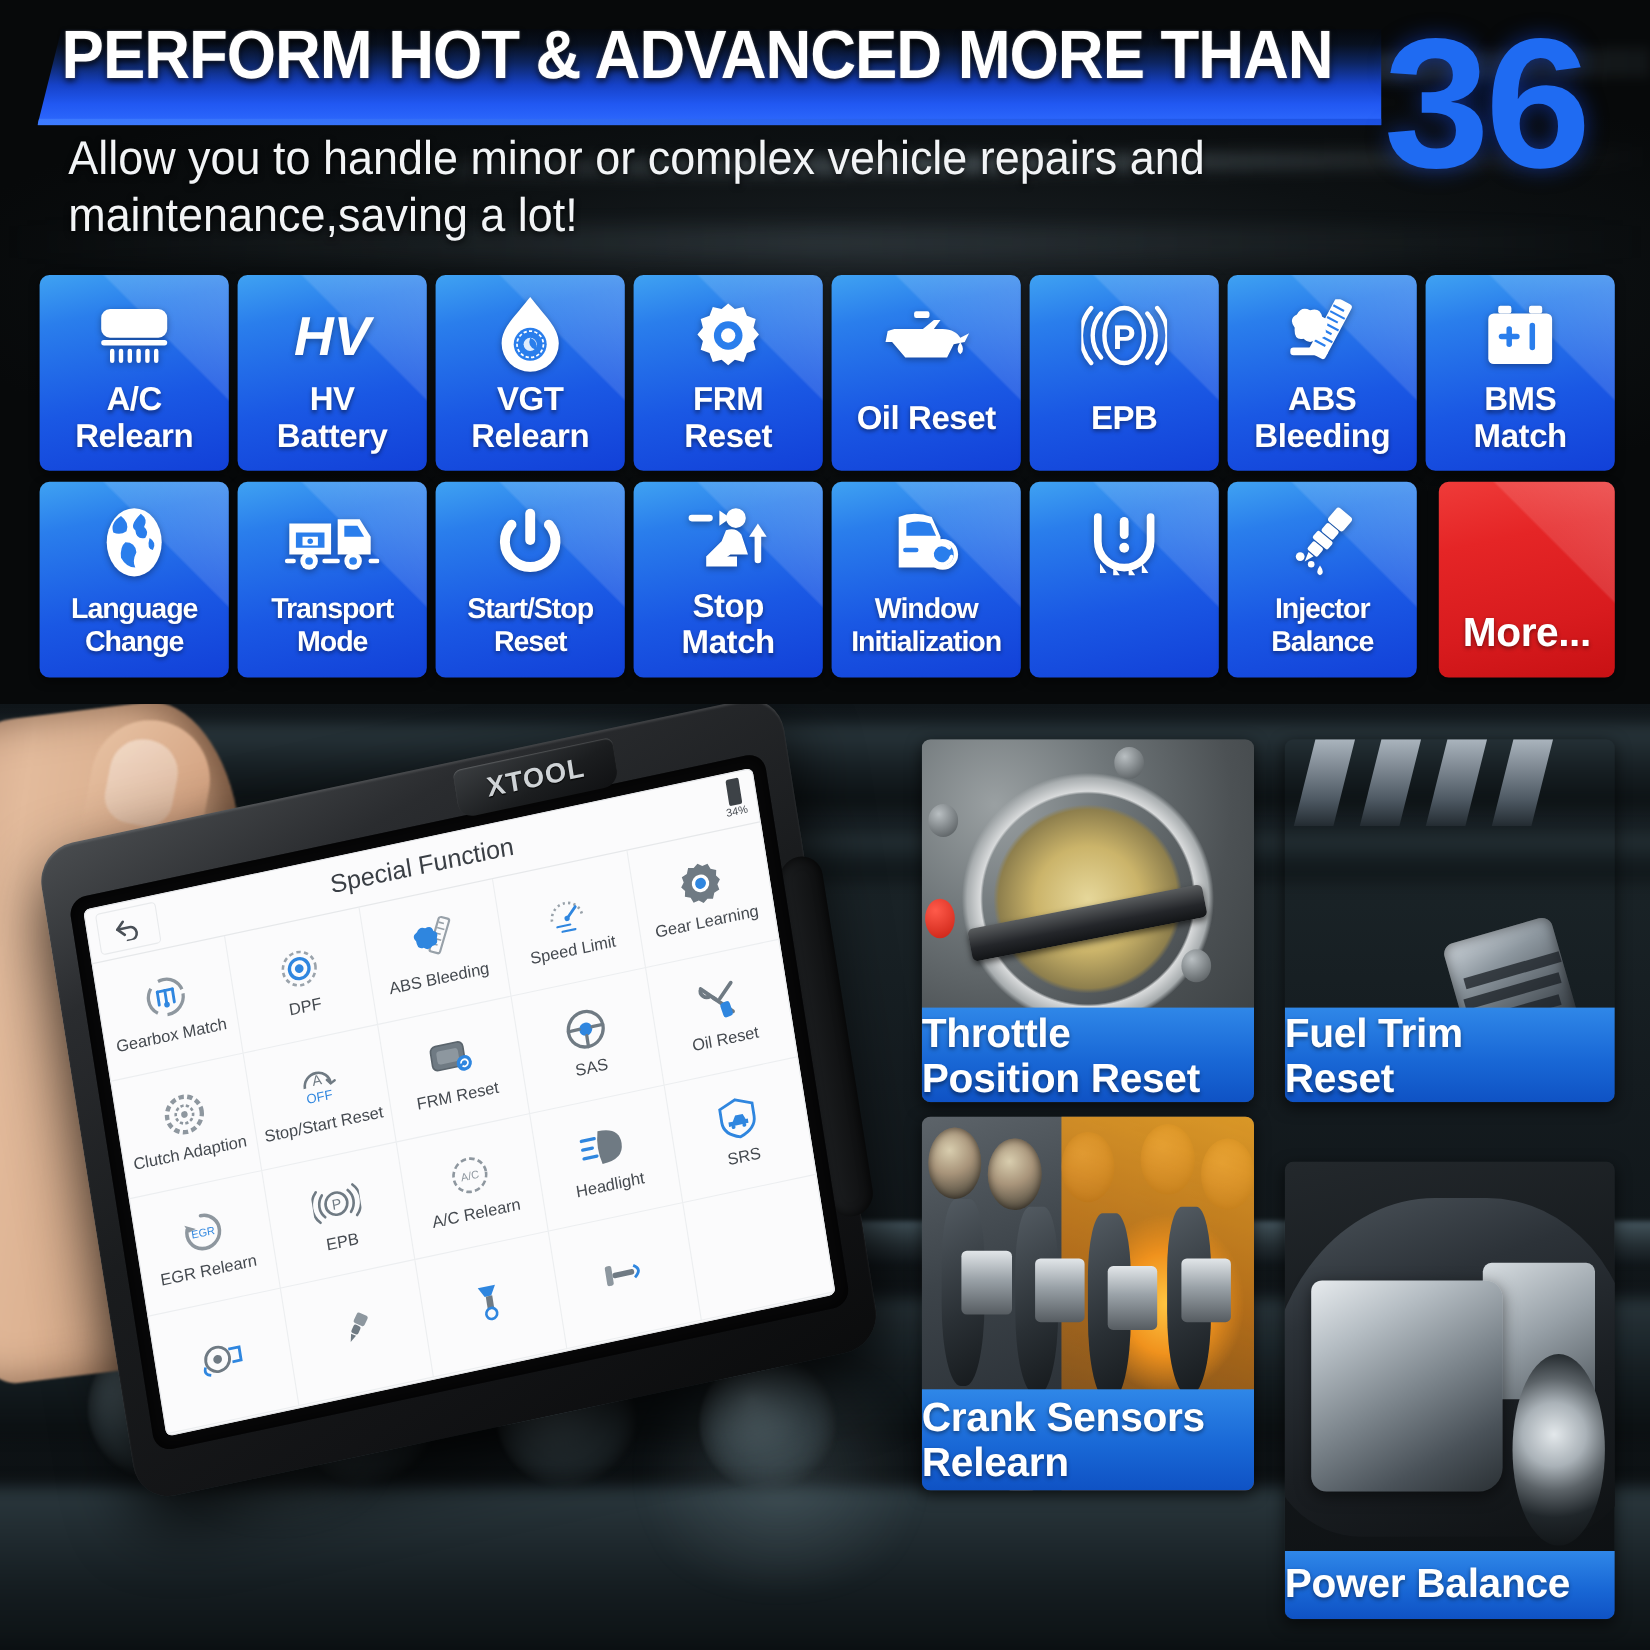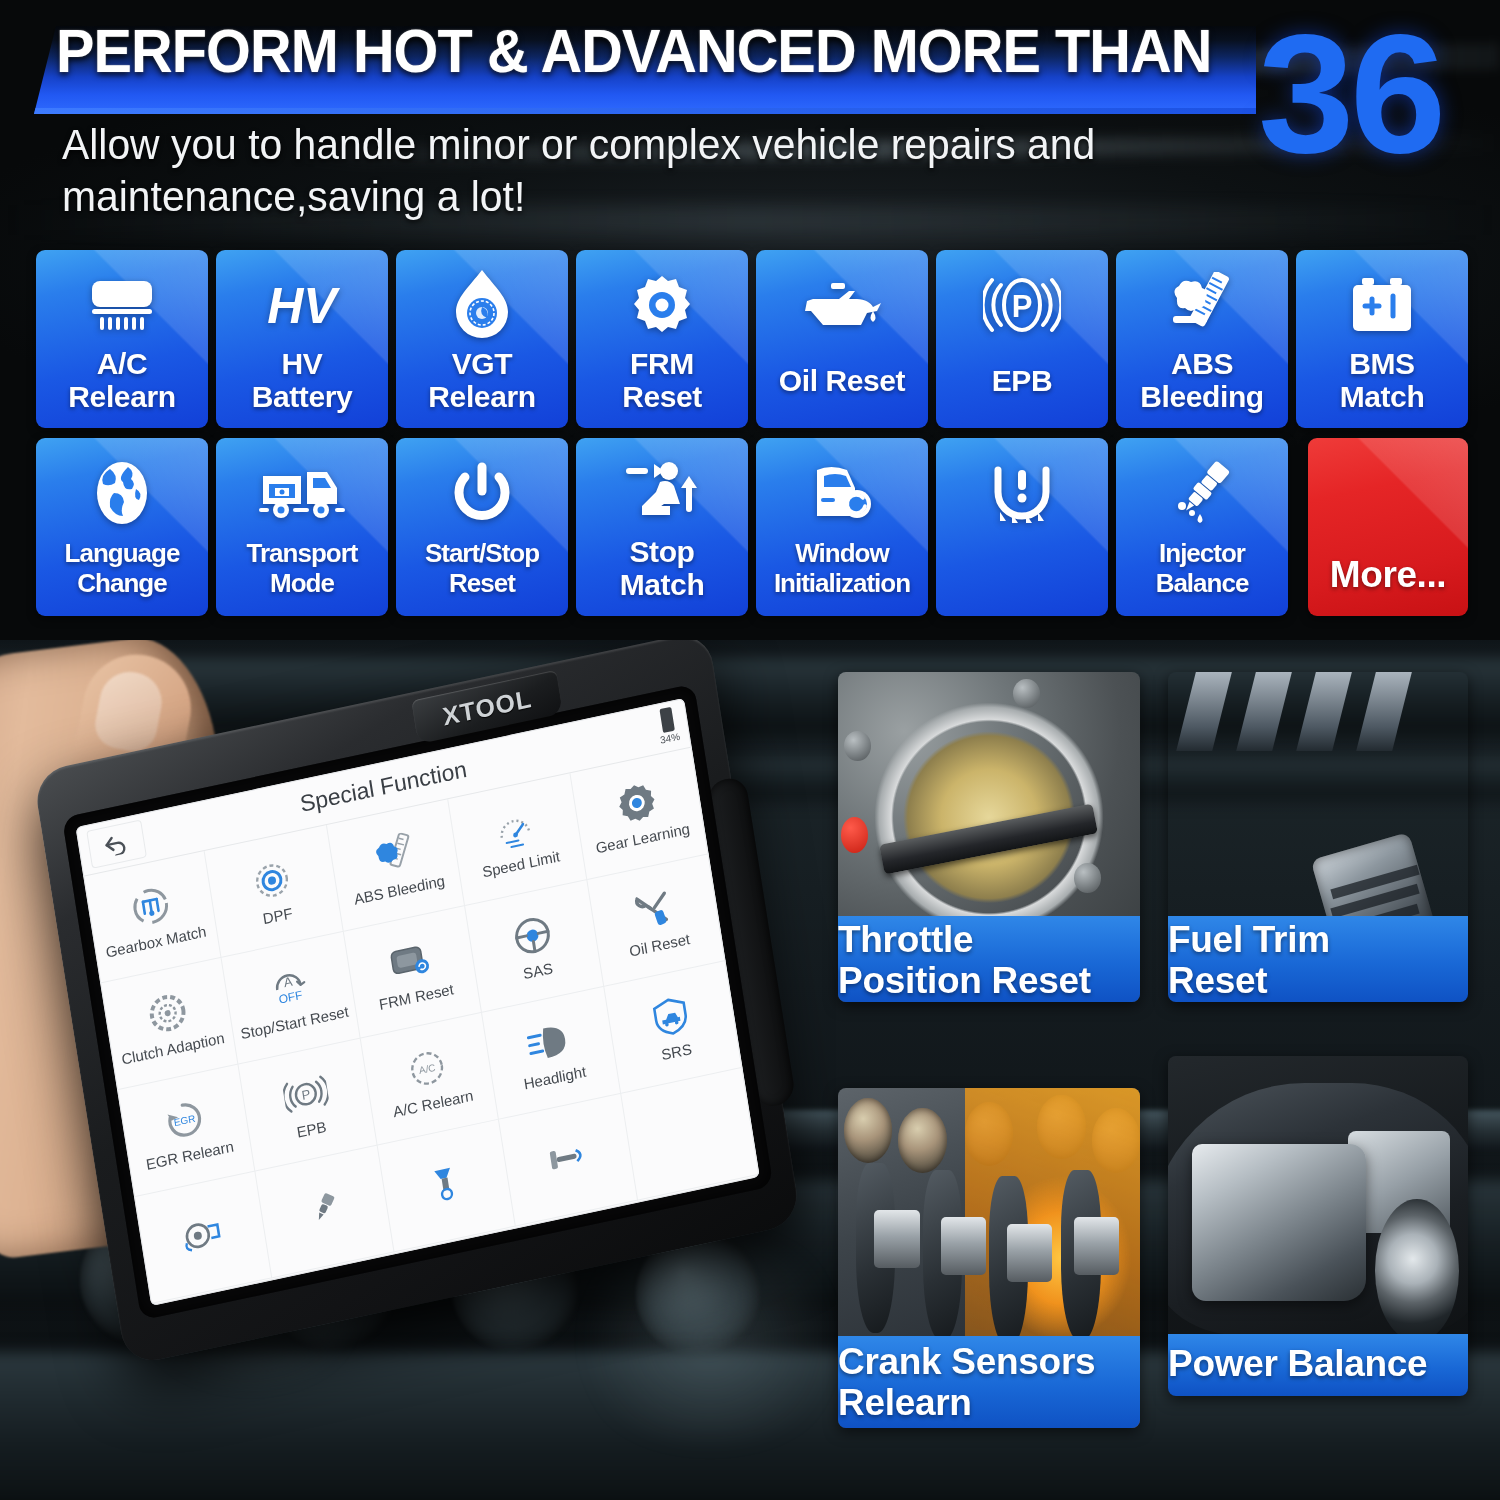--- a/index.html
+++ b/index.html
@@ -948,21 +948,21 @@
     <div class="rib" style="left:66%;"></div>
     <div class="piston"></div>
     <div class="ring" style="top:62%;"></div>
     <div class="ring" style="top:68%;"></div>
     <div class="ring" style="top:74%;"></div>
   </div>
   <div class="cap" style="height:86px; font-size:37px; line-height:41px; padding-top:3px; white-space:pre-line;">Fuel Trim
 Reset</div>
 </div>
 
-<div class="photo-card" style="left:838px; top:1088px; width:302px; height:340px;">
+<div class="photo-card" style="left:838px; top:1015px; width:302px; height:340px;">
   <div class="img" id="img-crank">
     <div class="bearing" style="left:2%;  top:3%;"></div>
     <div class="bearing" style="left:20%; top:6%;"></div>
     <div class="bearing" style="left:42%; top:4%;"></div>
     <div class="bearing" style="left:66%; top:2%;"></div>
     <div class="bearing" style="left:84%; top:6%;"></div>
     <div class="oil"></div>
     <div class="web" style="left:6%;  top:22%;"></div>
     <div class="web" style="left:28%; top:24%;"></div>
     <div class="web" style="left:50%; top:26%;"></div>
@@ -971,21 +971,21 @@
     <div class="journal" style="left:34%; top:38%;"></div>
     <div class="journal" style="left:56%; top:40%;"></div>
     <div class="journal" style="left:78%; top:38%;"></div>
     <div class="bearing" style="left:1%;  top:76%;"></div>
     <div class="bearing" style="left:22%; top:82%;"></div>
   </div>
   <div class="cap" style="height:92px; font-size:37px; line-height:41px; padding-top:5px; white-space:pre-line;">Crank Sensors
 Relearn</div>
 </div>
 
-<div class="photo-card" style="left:1168px; top:1056px; width:300px; height:340px;">
+<div class="photo-card" style="left:1168px; top:1056px; width:300px; height:416px;">
   <div class="img" id="img-power">
     <div class="body"></div>
     <div class="copper"></div>
     <div class="trans"></div>
     <div class="engine"></div>
     <div class="wheel"></div>
   </div>
   <div class="cap" style="height:62px; font-size:37px; line-height:60px;">Power Balance</div>
 </div>
 

